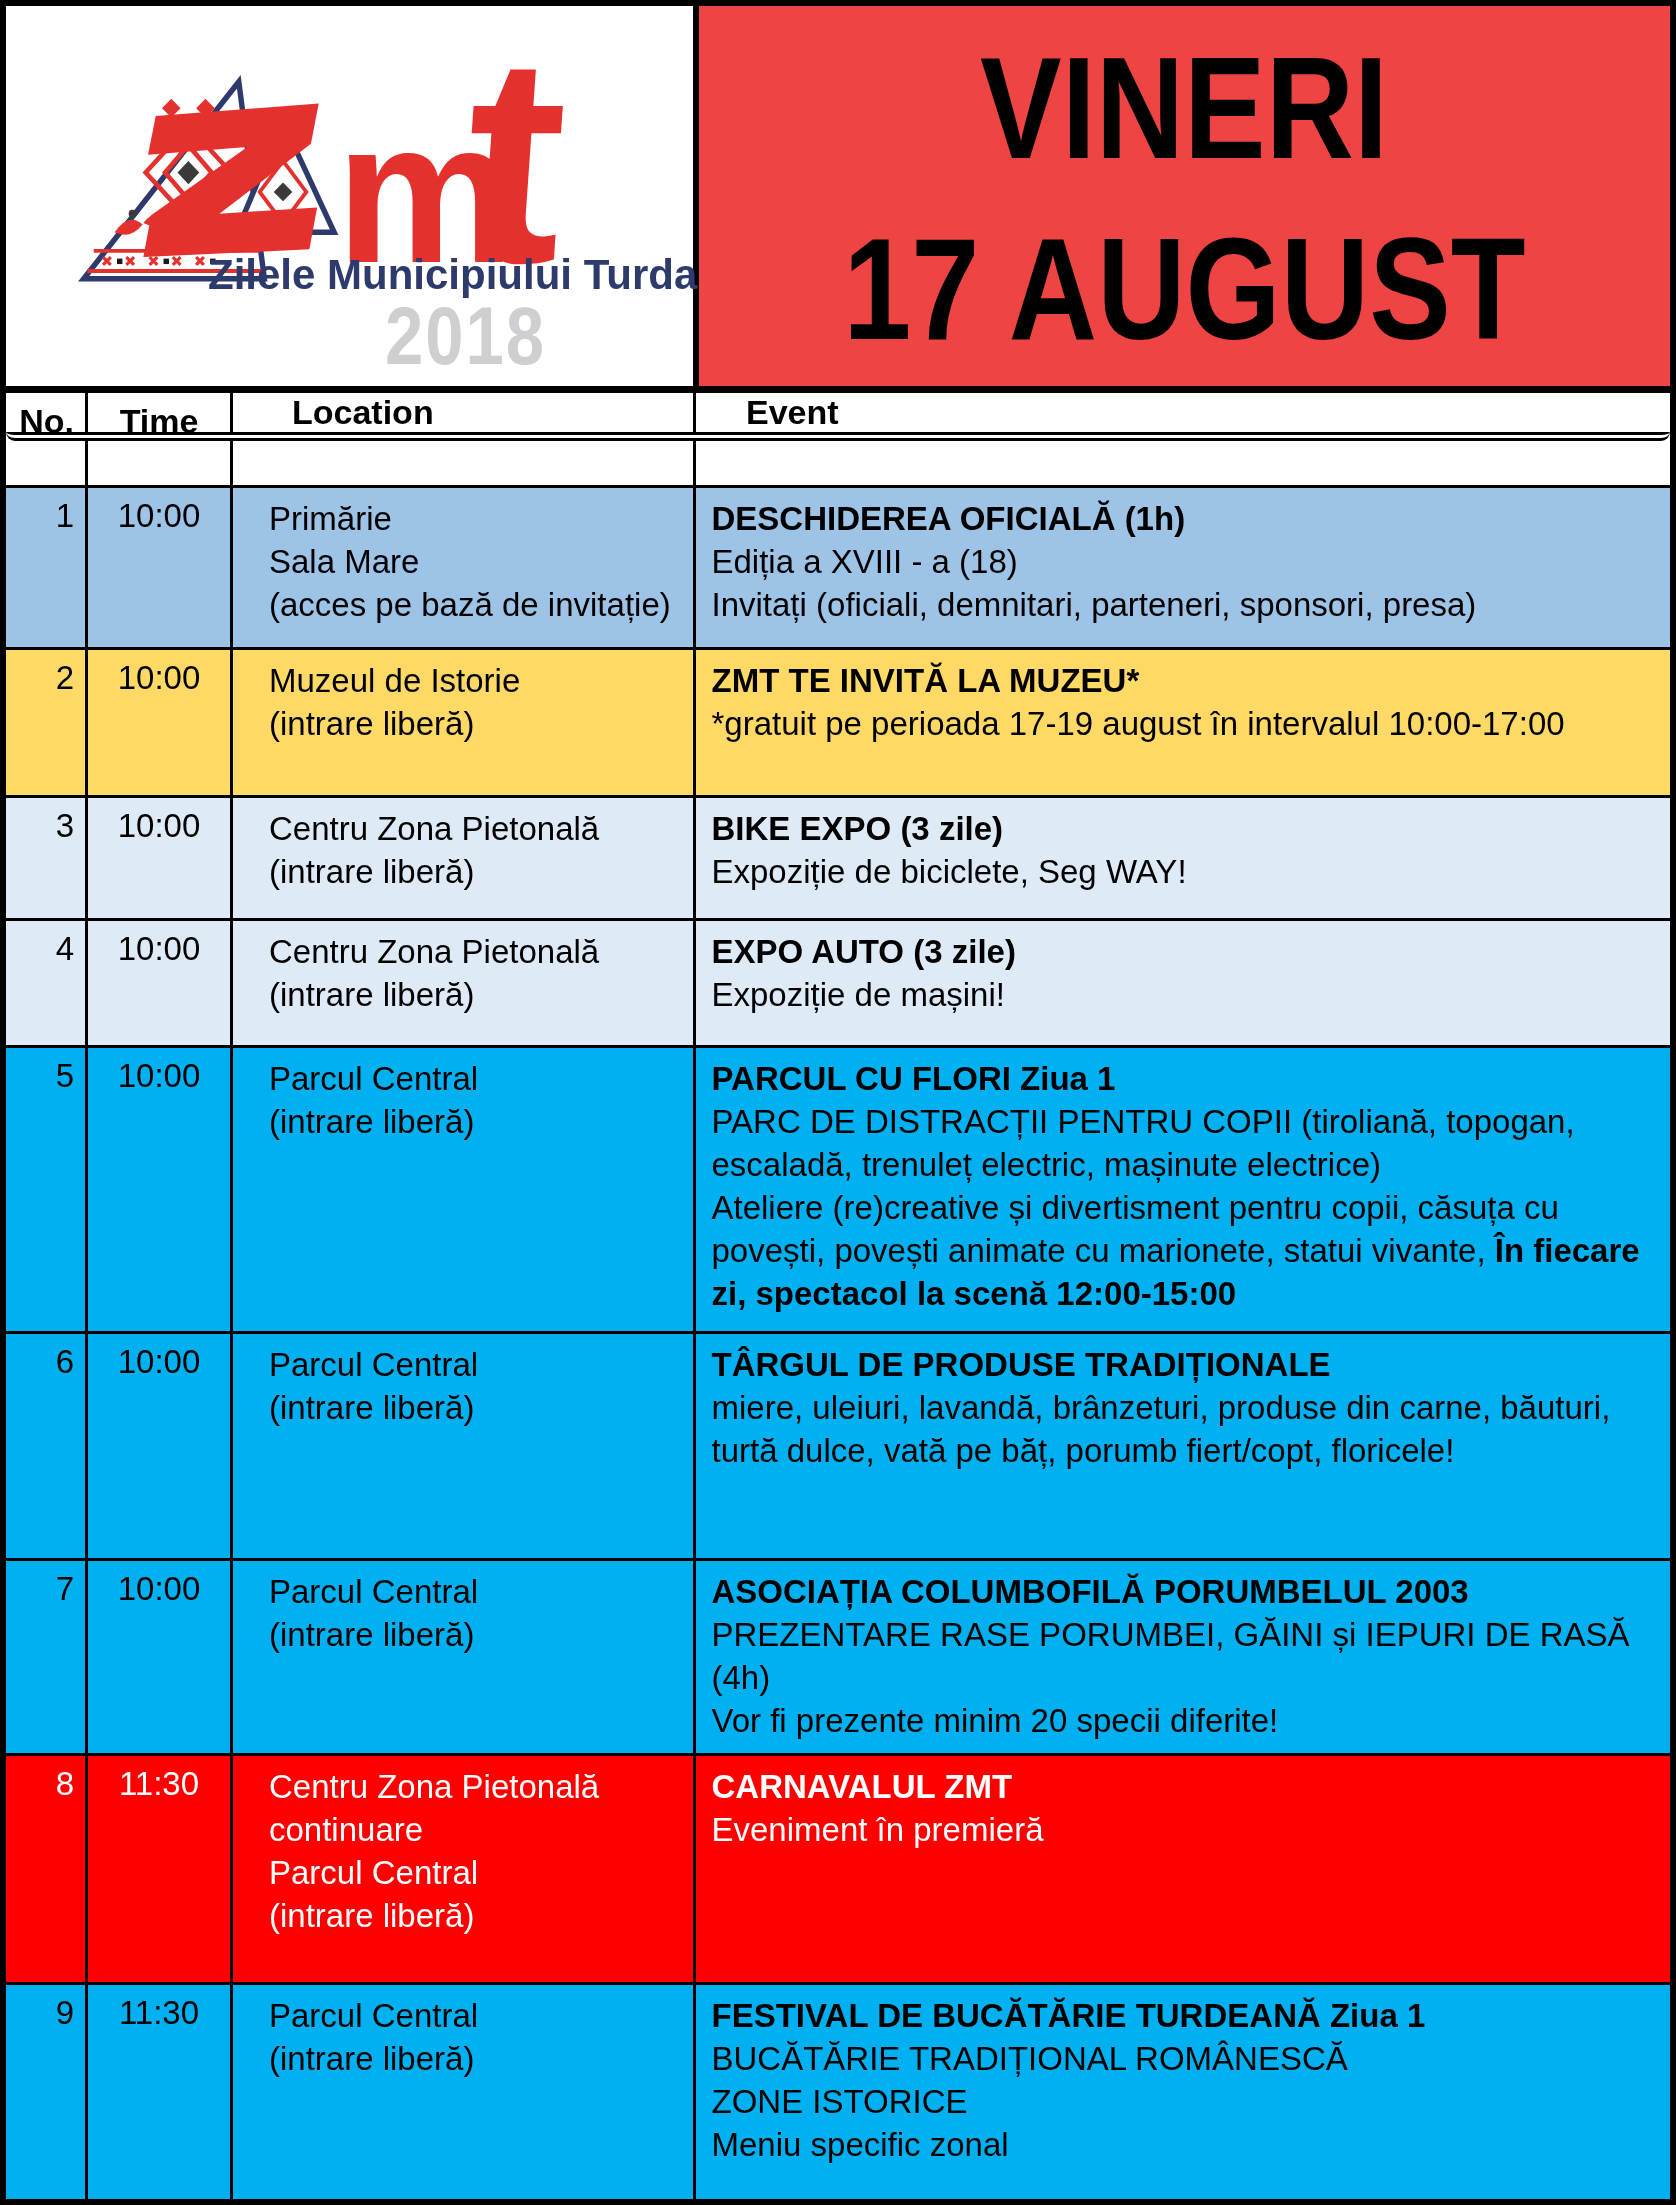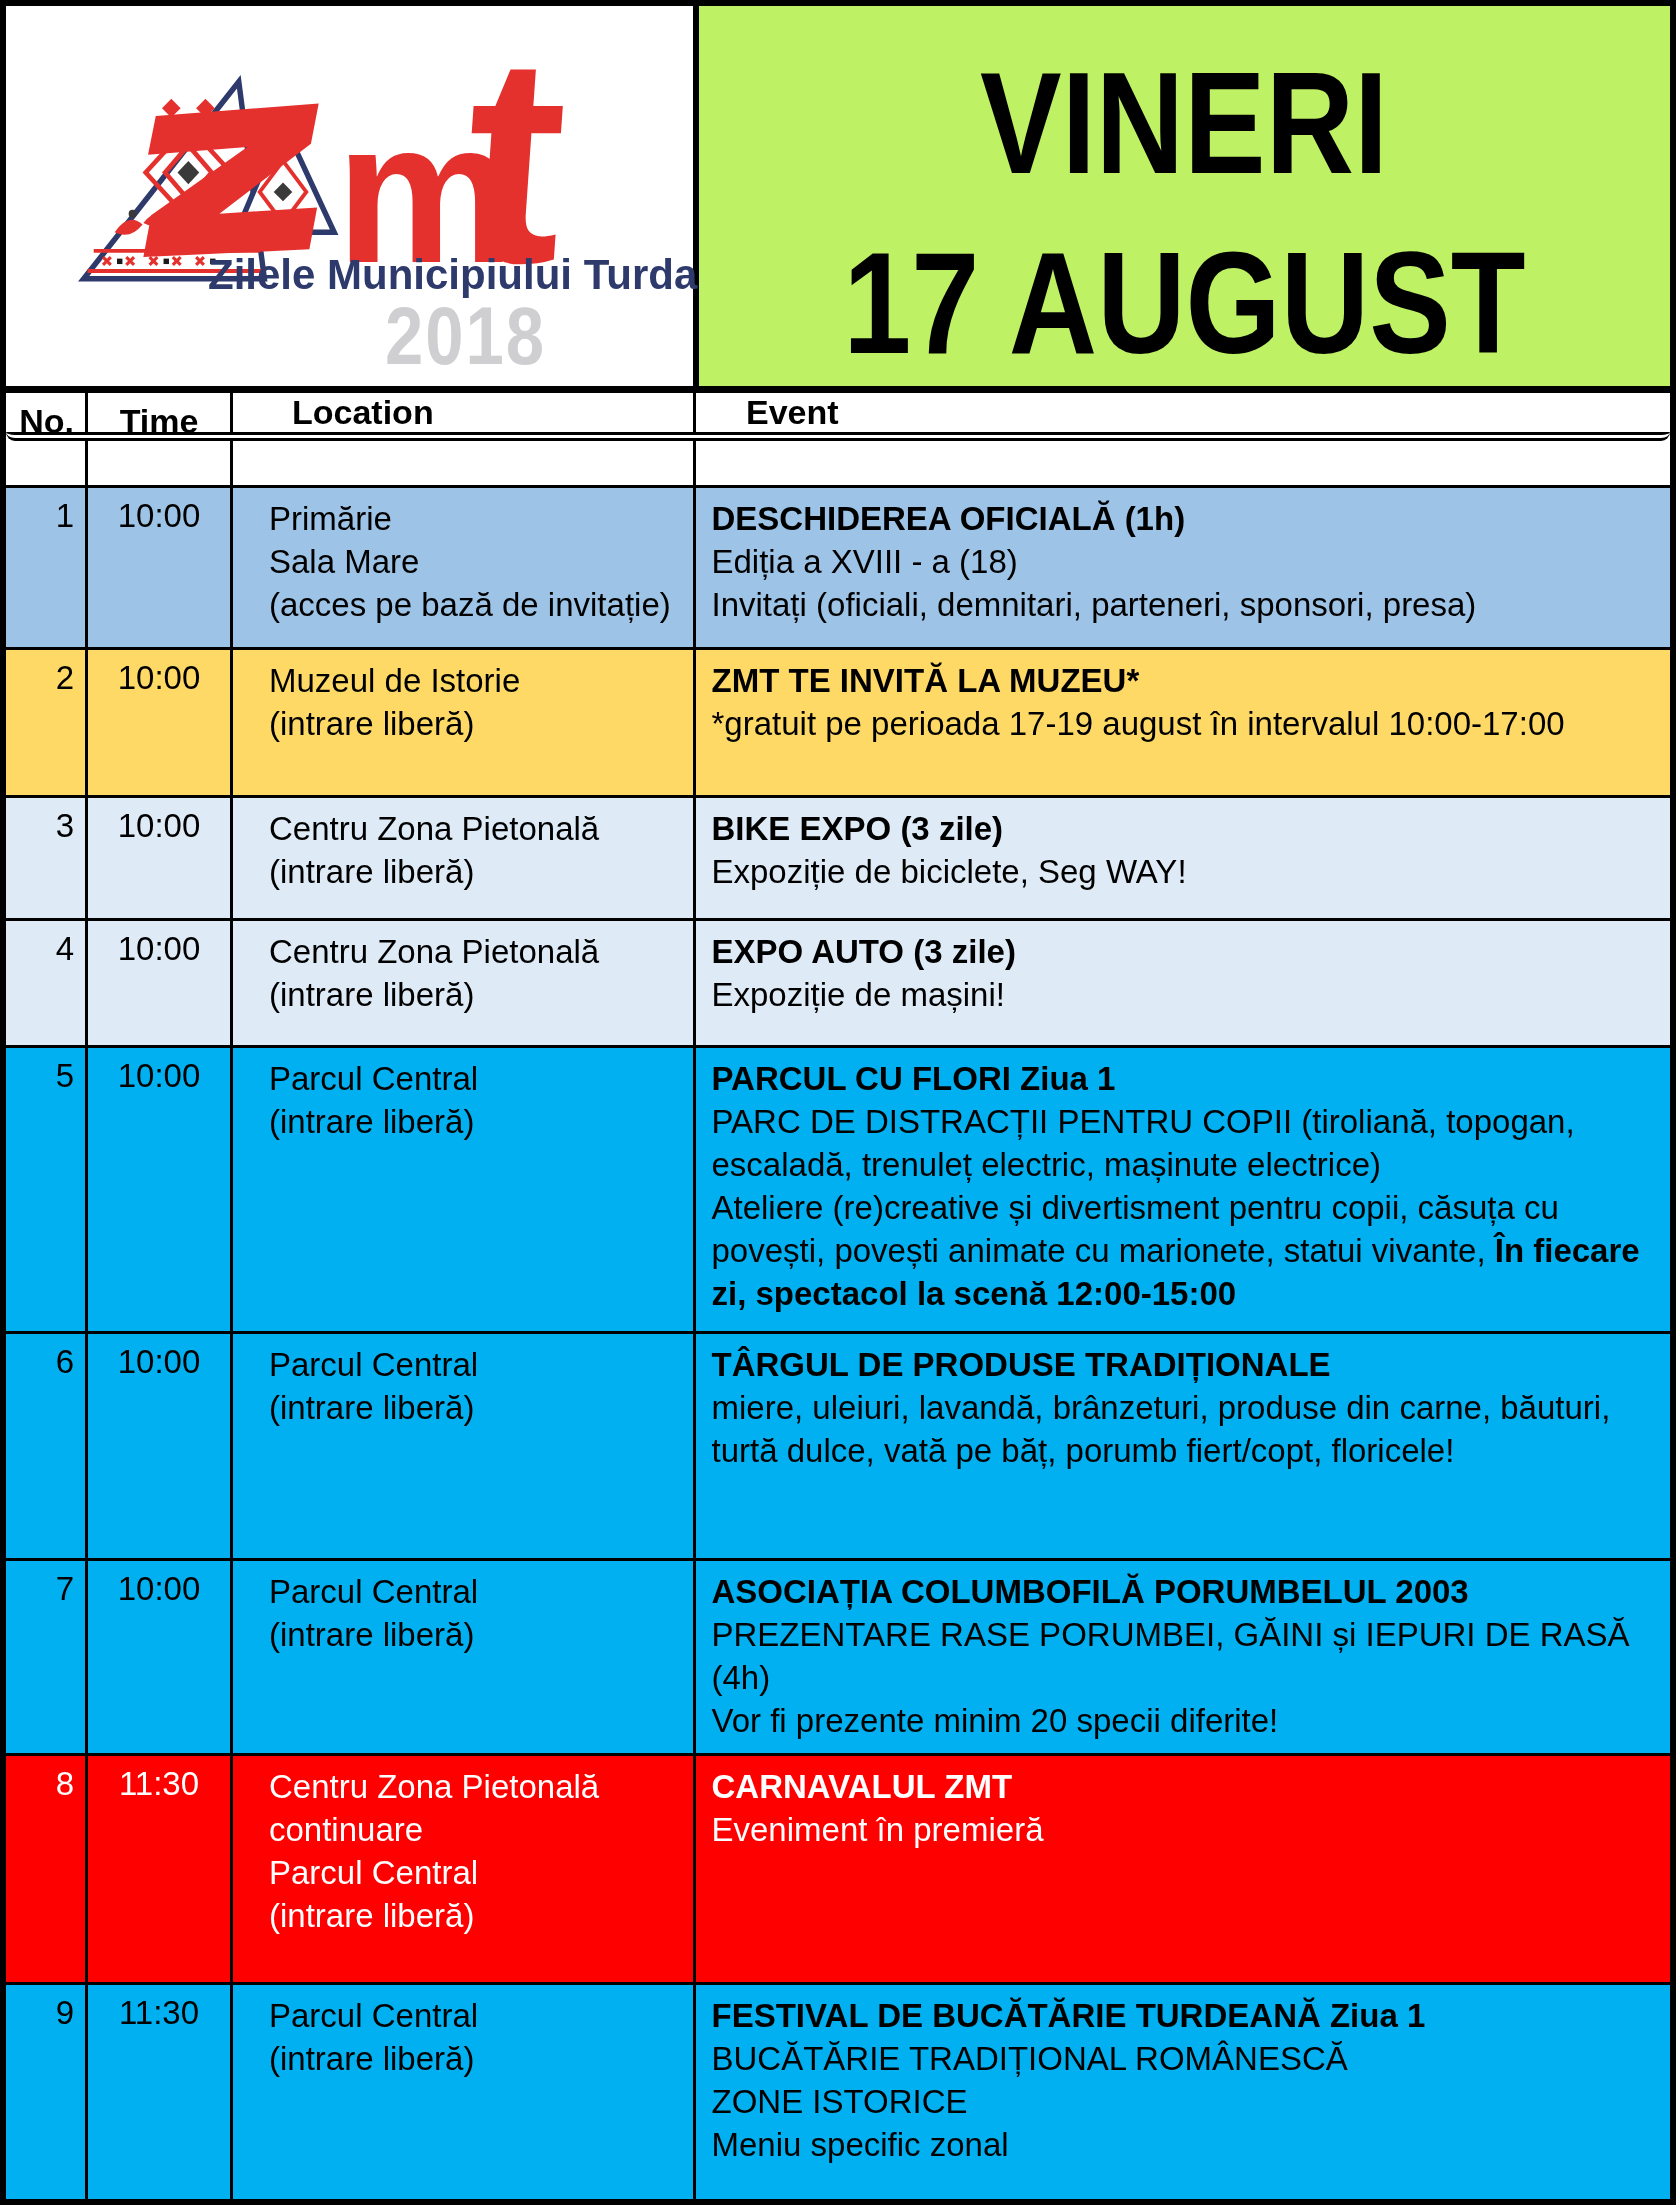--- a/index.html
+++ b/index.html
@@ -35,22 +35,21 @@
     position:absolute;left:379px;top:283px;
     font-size:82px;font-weight:700;letter-spacing:2.3px;
     transform:scaleX(.84);transform-origin:left top;
     white-space:nowrap;
   }
   .date-box{
     flex:1 1 auto;
     border-left:6.2px solid #000;
     display:flex;flex-direction:column;align-items:center;
     padding-top:20px;
-    background:#bef264;
-    justify-content:flex-end;
+    background:#ef4444;
   }
   .date-line{
     font-size:144px;font-weight:700;line-height:165px;
     white-space:nowrap;
   }
   .date-line + .date-line{margin-top:15.5px;}
   .cond{display:inline-block;transform:scaleX(.85);transform-origin:center;}
   
   .thead{
     display:grid;grid-template-columns:79px 145px 463px 1fr;

